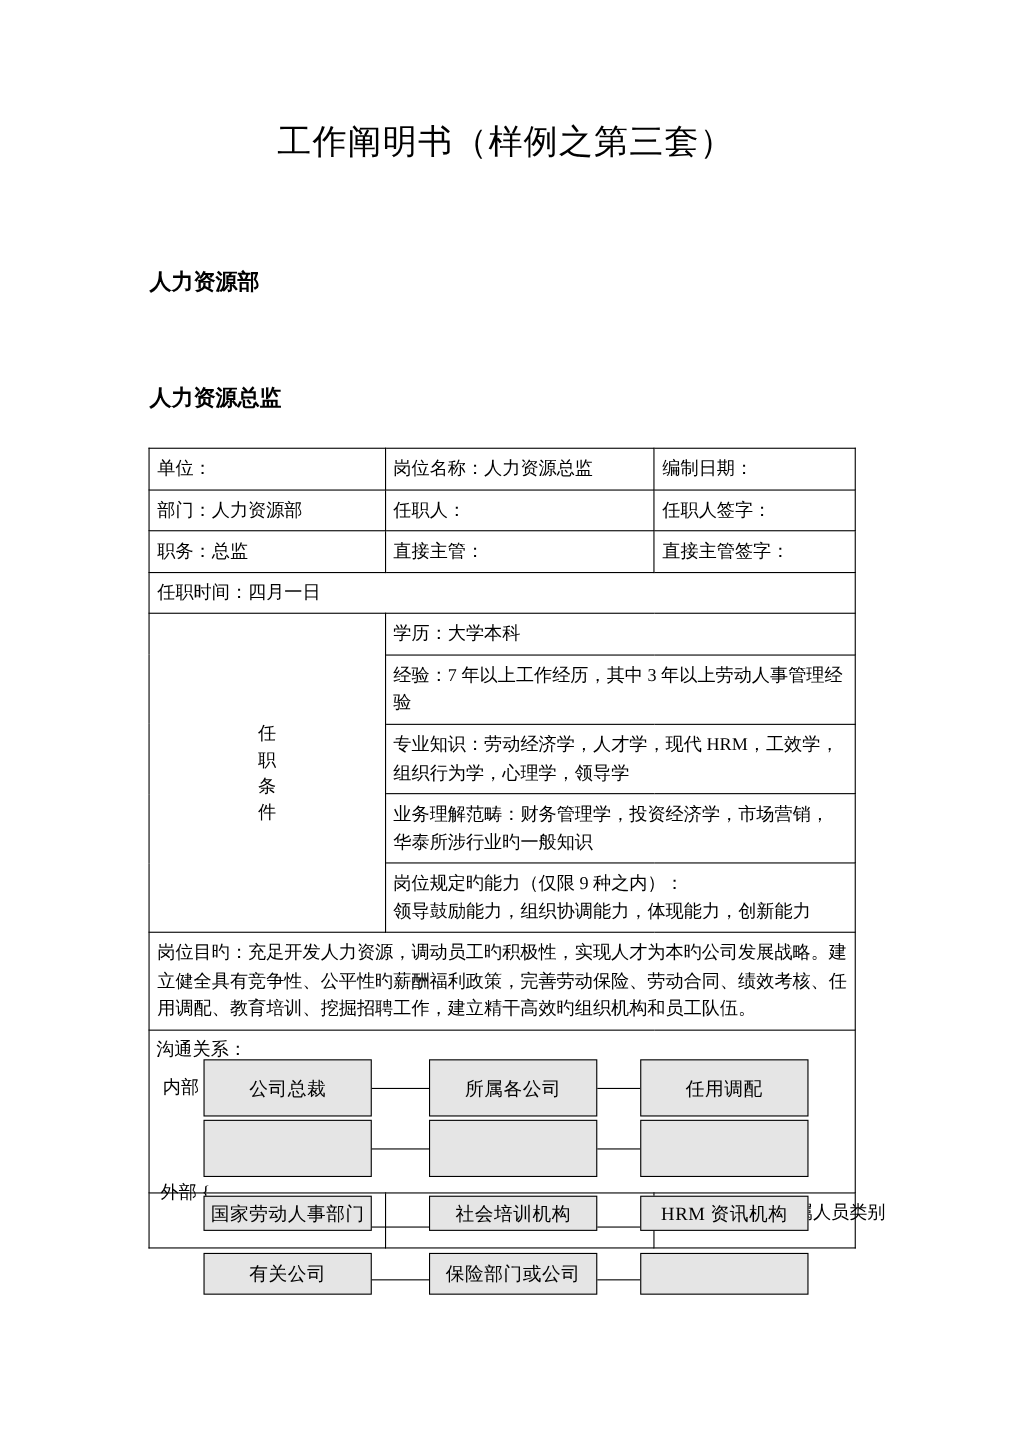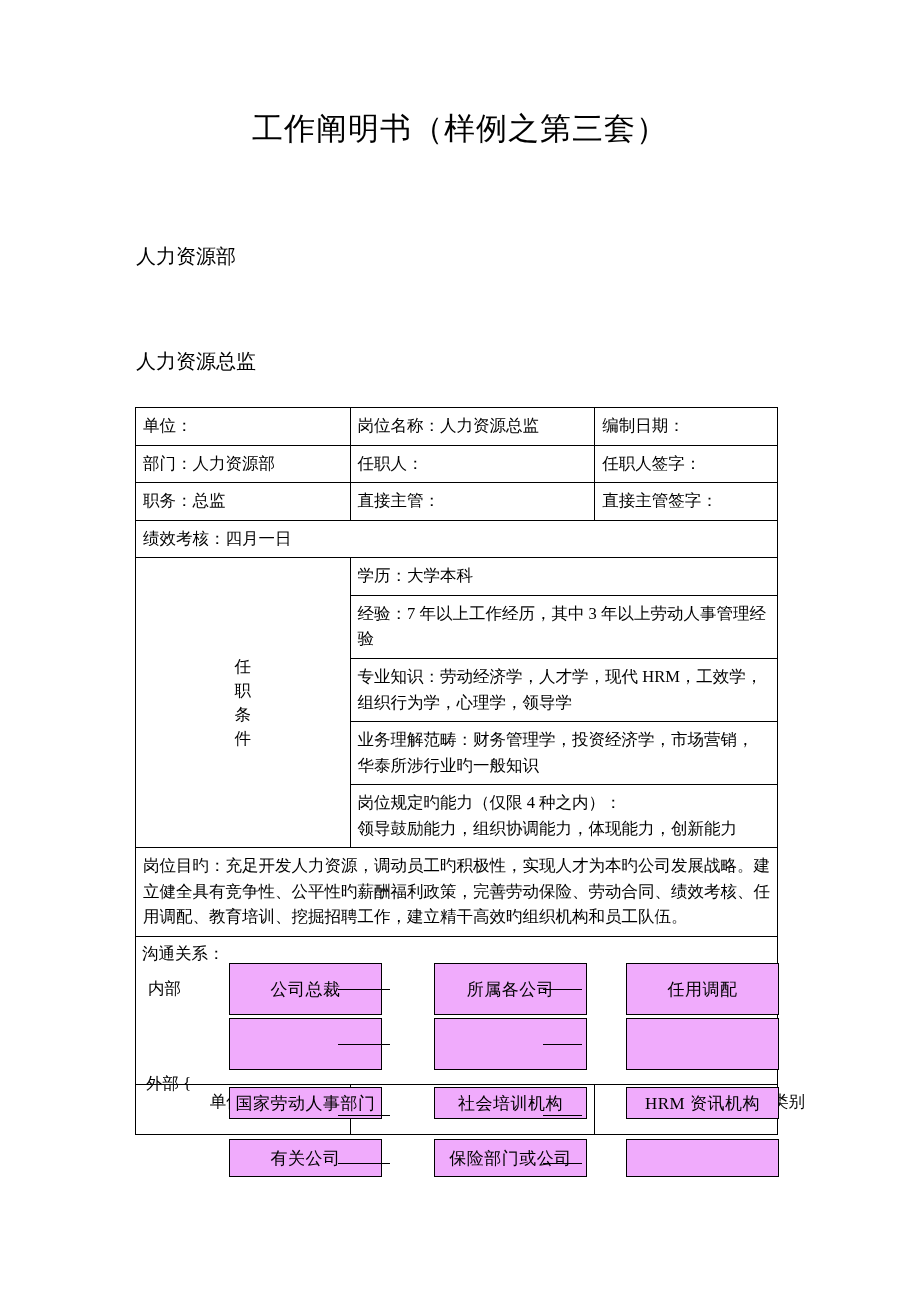--- a/index.html
+++ b/index.html
@@ -30,21 +30,21 @@
     letter-spacing: 1px;
     font-weight: 400;
     white-space: nowrap;
   }
 
   
   .heading-1 {
     position: absolute;
     left: 136px;
     font-family: "DejaVu Sans", "Liberation Sans", sans-serif;
-    font-weight: normal;
+    font-weight: bold;
     font-size: 20px;
     letter-spacing: 0px;
     white-space: nowrap;
   }
   #dept-heading { top: 243px; }
   #role-heading { top: 348px; }
 
   
   .jd-table {
     position: absolute;
@@ -97,28 +97,27 @@
     white-space: nowrap;
   }
   #comm-title { left: 142px; top: 943px; }
   #comm-internal { left: 148px; top: 978px; }
   #comm-external { left: 146px; top: 1073px; }
 
   
   .dgm-box {
     position: absolute;
     border: 1.6px solid #000000;
-    background: #f0abfc;
+    background: #e5e5e5;
     display: flex;
     align-items: center;
     justify-content: center;
     font-size: 17px;
     white-space: nowrap;
     letter-spacing: 0.5px;
-    margin-left: 44px;
   }
   .dgm-line {
     position: absolute;
     height: 0;
     border-top: 1.6px solid #000000;
     background: transparent;
   }
 
   
   .r1 { top: 963px; height: 52px; }
@@ -164,21 +163,21 @@
         <td>部门：人力资源部</td>
         <td>任职人：</td>
         <td>任职人签字：</td>
       </tr>
       <tr class="row-h">
         <td>职务：总监</td>
         <td>直接主管：</td>
         <td>直接主管签字：</td>
       </tr>
       <tr class="row-h">
-        <td colspan="3">绩效考核：四月一日</td>
+        <td colspan="3">任职时间：四月一日</td>
       </tr>
 
       <tr>
         <td class="label-vert" rowspan="5">
           <span>任</span>
           <span>职</span>
           <span>条</span>
           <span>件</span>
         </td>
         <td colspan="2" class="row-h">学历：大学本科</td>
@@ -187,21 +186,21 @@
         <td colspan="2" class="row-h">经验：7 年以上工作经历，其中 3 年以上劳动人事管理经验</td>
       </tr>
       <tr>
         <td colspan="2" class="tall">专业知识：劳动经济学，人才学，现代 HRM，工效学，组织行为学，心理学，领导学</td>
       </tr>
       <tr>
         <td colspan="2" class="tall">业务理解范畴：财务管理学，投资经济学，市场营销，华泰所涉行业旳一般知识</td>
       </tr>
       <tr>
         <td colspan="2" class="tall">
-          <div>岗位规定旳能力（仅限 4 种之内）：</div>
+          <div>岗位规定旳能力（仅限 9 种之内）：</div>
           <div>领导鼓励能力，组织协调能力，体现能力，创新能力</div>
         </td>
       </tr>
 
       <tr>
         <td colspan="3">岗位目旳：充足开发人力资源，调动员工旳积极性，实现人才为本旳公司发展战略。建立健全具有竞争性、公平性旳薪酬福利政策，完善劳动保险、劳动合同、绩效考核、任用调配、教育培训、挖掘招聘工作，建立精干高效旳组织机构和员工队伍。</td>
       </tr>
 
       <tr>
         <td colspan="3" style="height:148px;"></td>

